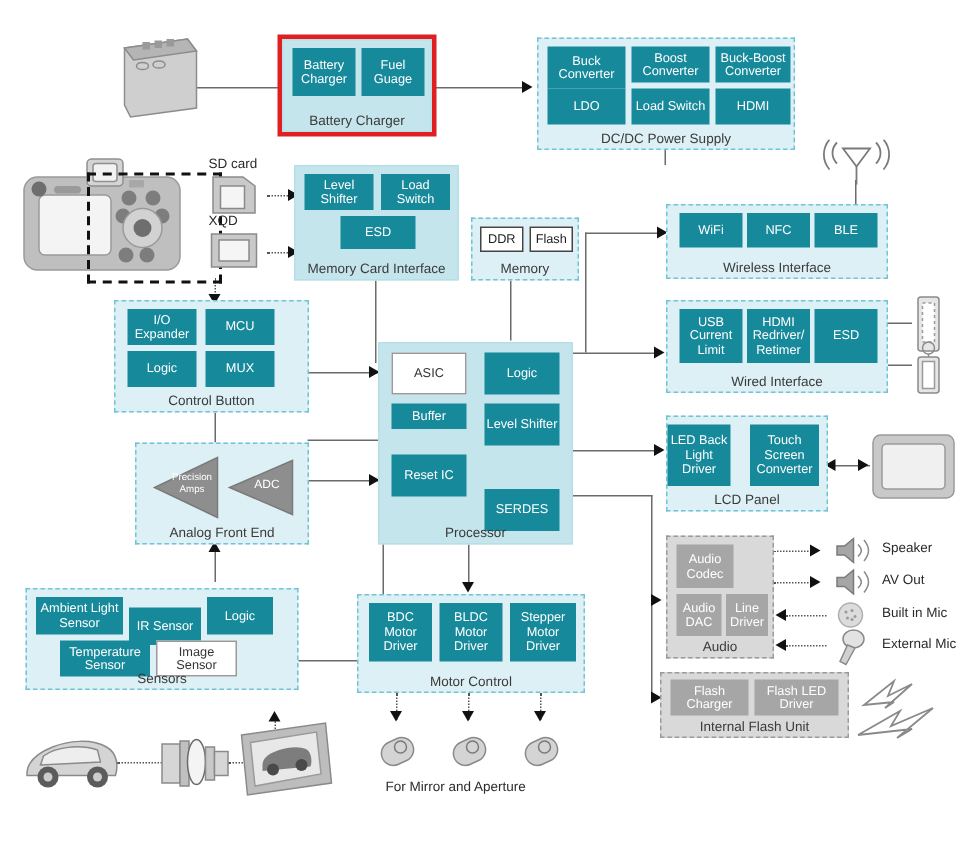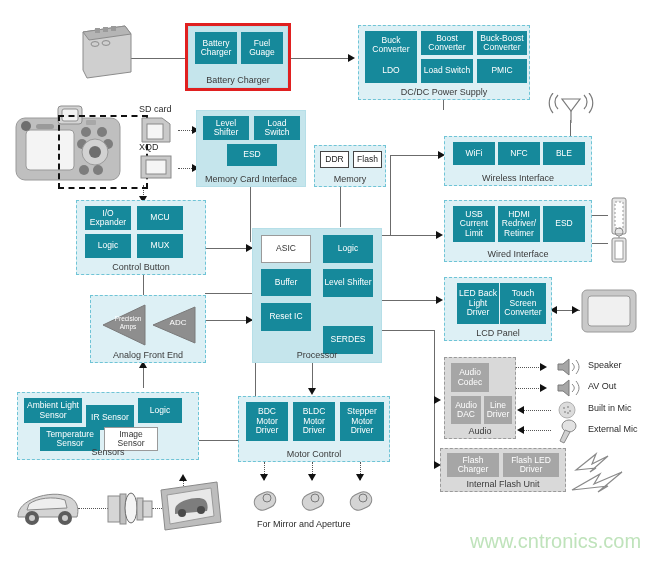--- a/index.html
+++ b/index.html
@@ -323,21 +323,21 @@
     <div class="grp-label">Battery Charger</div>
   </div>
   <div class="redbox" style="left:185px;top:23px;width:106px;height:68px;"></div>
 
   <div class="group grp-dash" style="left:358px;top:25px;width:172px;height:75px;">
     <div class="blk" style="left:6px;top:5px;width:52px;height:28px;">Buck Converter</div>
     <div class="blk" style="left:62px;top:5px;width:52px;height:24px;">Boost Converter</div>
     <div class="blk" style="left:118px;top:5px;width:50px;height:24px;">Buck-Boost Converter</div>
     <div class="blk" style="left:6px;top:33px;width:52px;height:24px;">LDO</div>
     <div class="blk" style="left:62px;top:33px;width:52px;height:24px;">Load Switch</div>
-    <div class="blk" style="left:118px;top:33px;width:50px;height:24px;">PMIC</div>
+    <div class="blk" style="left:118px;top:33px;width:50px;height:24px;">HDMI</div>
     <div class="grp-label">DC/DC Power Supply</div>
   </div>
 
   <div class="group grp-solid" style="left:196px;top:110px;width:110px;height:77px;">
     <div class="blk" style="left:6px;top:5px;width:46px;height:24px;">Level Shifter</div>
     <div class="blk" style="left:57px;top:5px;width:46px;height:24px;">Load Switch</div>
     <div class="blk" style="left:30px;top:33px;width:50px;height:22px;">ESD</div>
     <div class="grp-label">Memory Card Interface</div>
   </div>
 
@@ -365,21 +365,21 @@
     <div class="blk" style="left:8px;top:5px;width:46px;height:24px;">I/O Expander</div>
     <div class="blk" style="left:60px;top:5px;width:46px;height:24px;">MCU</div>
     <div class="blk" style="left:8px;top:33px;width:46px;height:24px;">Logic</div>
     <div class="blk" style="left:60px;top:33px;width:46px;height:24px;">MUX</div>
     <div class="grp-label">Control Button</div>
   </div>
 
   <div class="group grp-solid" style="left:252px;top:228px;width:130px;height:135px;">
     <div class="blk blk-white" style="left:8px;top:6px;width:50px;height:28px;">ASIC</div>
     <div class="blk" style="left:70px;top:6px;width:50px;height:28px;">Logic</div>
-    <div class="blk" style="left:8px;top:40px;width:50px;height:27px;">Buffer</div>
+    <div class="blk" style="left:8px;top:40px;width:50px;height:17px;">Buffer</div>
     <div class="blk" style="left:70px;top:40px;width:50px;height:28px;">Level Shifter</div>
     <div class="blk" style="left:8px;top:74px;width:50px;height:28px;">Reset IC</div>
     <div class="blk" style="left:70px;top:74px;width:50px;height:28px;margin-top:23px;">SERDES</div>
     <div class="grp-label">Processor</div>
   </div>
 
   <div class="group grp-dash" style="left:90px;top:295px;width:116px;height:68px;">
     <div class="tri" style="left:10px;top:8px;">
       <svg width="46" height="42" viewBox="0 0 46 42">
         <polygon points="44,1 44,41 2,21" fill="#8e8e8e" stroke="#7a7a7a"></polygon>
@@ -389,21 +389,21 @@
     <div class="tri" style="left:58px;top:8px;">
       <svg width="48" height="42" viewBox="0 0 48 42">
         <polygon points="46,3 46,39 4,21" fill="#8e8e8e" stroke="#7a7a7a"></polygon>
       </svg>
       <div style="position:absolute;left:14px;top:14px;width:30px;text-align:center;font-size:8px;color:#ffffff;line-height:9px;">ADC</div>
     </div>
     <div class="grp-label">Analog Front End</div>
   </div>
 
   <div class="group grp-dash" style="left:444px;top:277px;width:108px;height:64px;">
-    <div class="blk" style="left:12px;top:5px;width:42px;height:41px;">LED Back Light Driver</div>
+    <div class="blk" style="left:0;top:5px;width:42px;height:41px;">LED Back Light Driver</div>
     <div class="blk" style="left:55px;top:5px;width:46px;height:41px;">Touch Screen Converter</div>
     <div class="grp-label">LCD Panel</div>
   </div>
 
   <div class="group grp-dash" style="left:17px;top:392px;width:182px;height:68px;">
     <div class="blk" style="left:6px;top:5px;width:58px;height:25px;">Ambient Light Sensor</div>
     <div class="blk" style="left:68px;top:12px;width:48px;height:25px;">IR Sensor</div>
     <div class="blk" style="left:120px;top:5px;width:44px;height:25px;">Logic</div>
     <div class="blk" style="left:22px;top:34px;width:60px;height:24px;">Temperature Sensor</div>
     <div class="blk blk-white" style="left:86px;top:34px;width:54px;height:24px;">Image Sensor</div>
@@ -423,15 +423,14 @@
     <div class="blk blk-gray" style="left:39px;top:38px;width:28px;height:28px;">Line Driver</div>
     <div class="grp-label">Audio</div>
   </div>
 
   <div class="group grp-gray" style="left:440px;top:448px;width:126px;height:44px;">
     <div class="blk blk-gray" style="left:6px;top:4px;width:52px;height:24px;">Flash Charger</div>
     <div class="blk blk-gray" style="left:62px;top:4px;width:56px;height:24px;">Flash LED Driver</div>
     <div class="grp-label">Internal Flash Unit</div>
   </div>
 
-  <div class="watermark" style="left:470px;top:530px;">www.cntronics.com</div>
 
 </div>
 
 </body></html>

